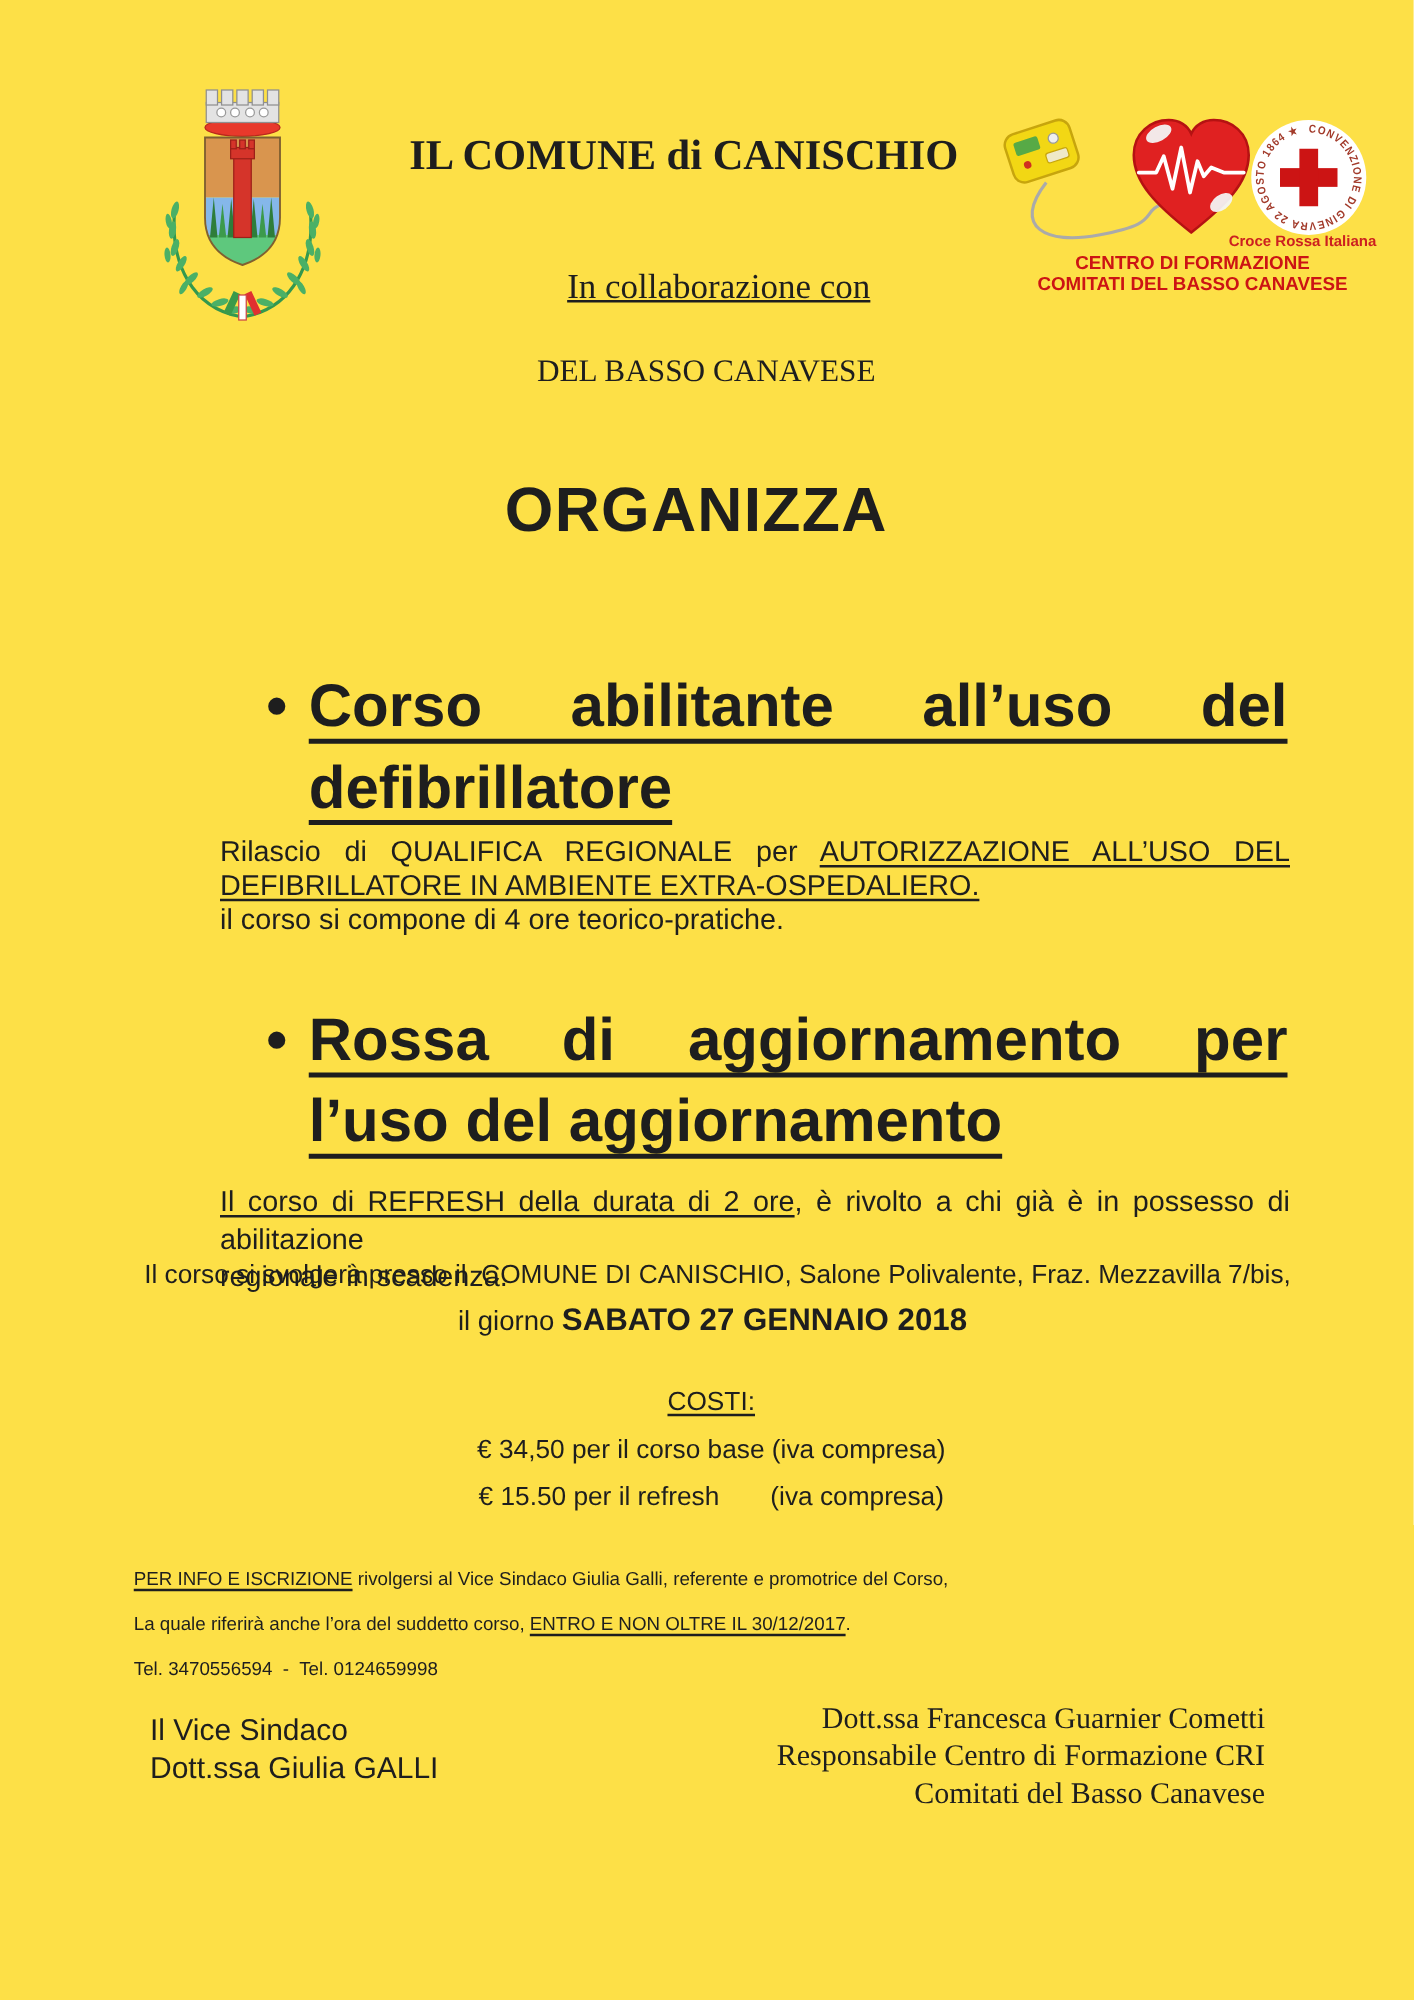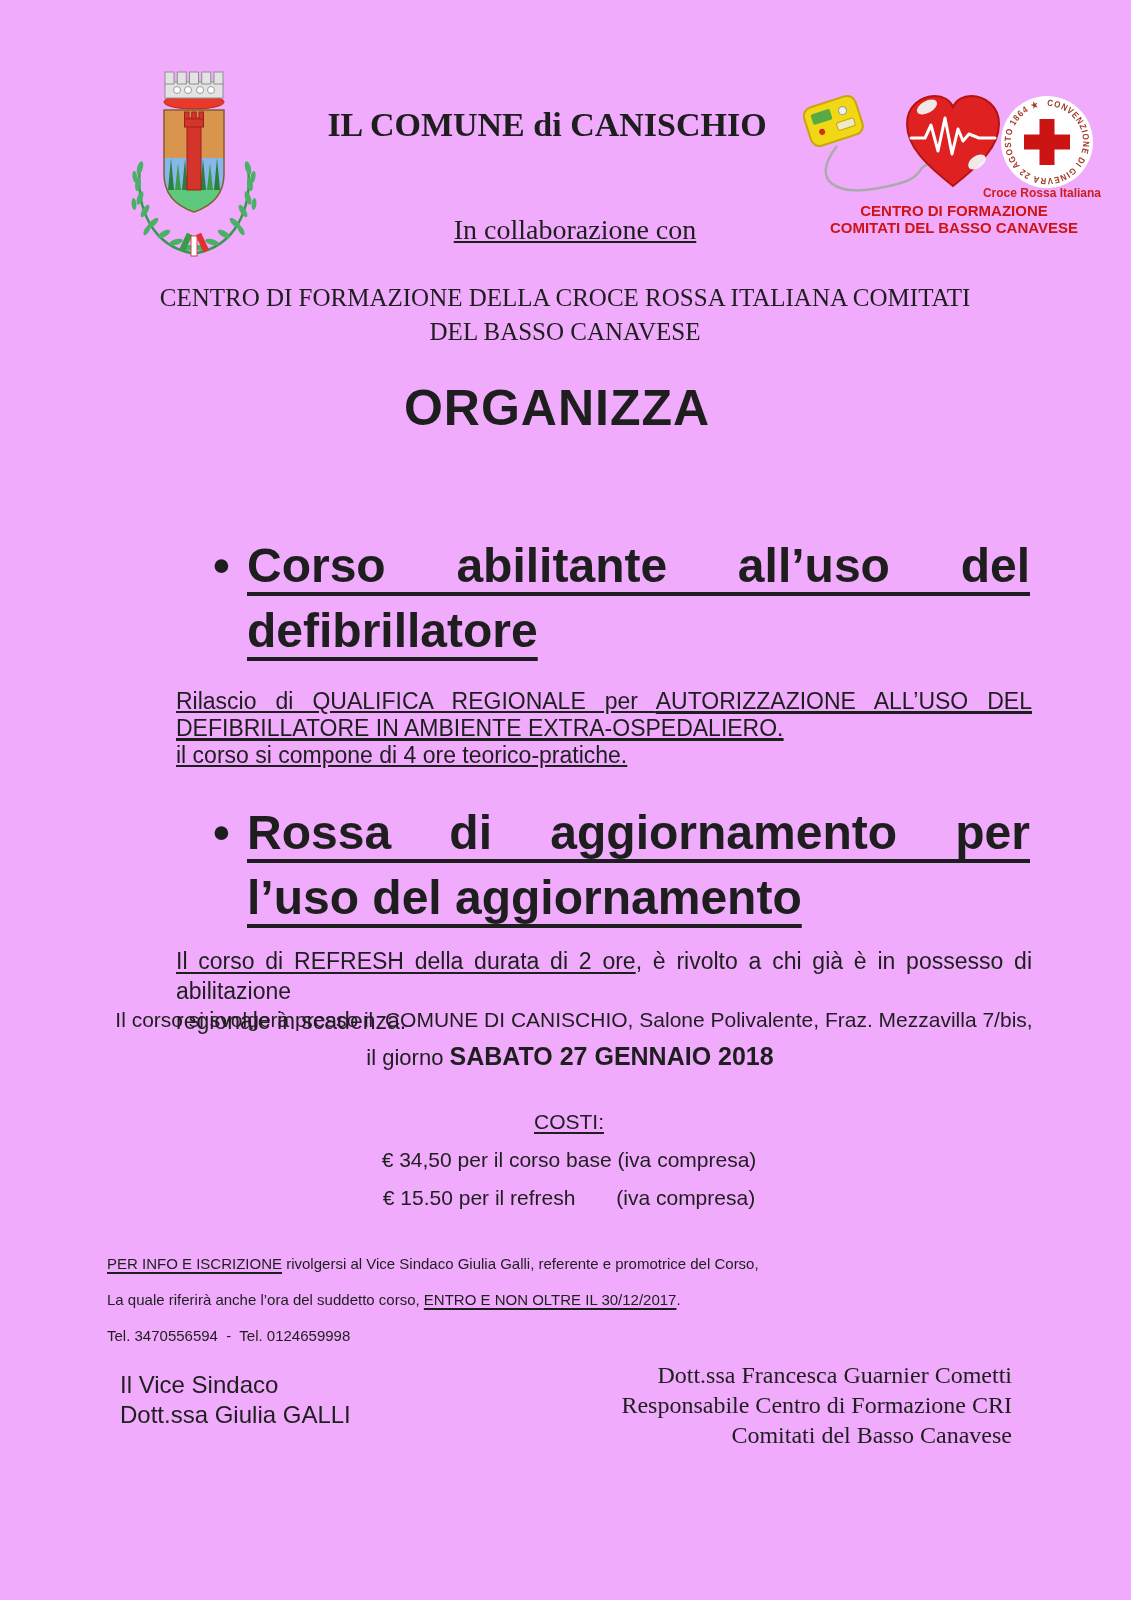--- a/index.html
+++ b/index.html
@@ -1,19 +1,19 @@
 <!DOCTYPE html>
 <html><head>
 <meta charset="utf-8">
 <style>
   html,body{margin:0;padding:0;background:#ffffff;}
   .page{
     position:relative;
     width:1131px;height:1600px;
-    background:#f0abfc;
+    background:#fde047;
     overflow:hidden;
     font-family:"Liberation Sans",sans-serif;
     color:#1e1e1e;
   }
   .abs{position:absolute;}
   .center{text-align:center;}
   u{text-underline-offset:3px;text-decoration-thickness:2px;}
   
   .doc-title{left:0;top:106px;width:1094px;font-family:"Liberation Serif",serif;font-weight:bold;font-size:34px;}
   .collab{left:20px;top:214px;width:1110px;font-family:"Liberation Serif",serif;font-size:28px;text-decoration:underline;}
@@ -147,32 +147,31 @@
           <rect x="246.5" y="33" width="15" height="46"></rect>
         </g>
       </g>
     </svg>
     <div class="caption">Croce Rossa Italiana</div>
     <div class="redline1">CENTRO DI FORMAZIONE</div>
     <div class="redline2">COMITATI DEL BASSO CANAVESE</div>
   </div>
 
   <div class="abs org-name center">
-    <div>CENTRO DI FORMAZIONE DELLA CROCE ROSSA ITALIANA COMITATI</div>
     <div>DEL BASSO CANAVESE</div>
   </div>
 
   <div class="abs organizza center">ORGANIZZA</div>
 
   <div class="abs course-title" style="top:533px;">
     <span class="bullet">•</span>
     <div class="jline"><u>Corso abilitante all’uso del</u></div>
     <div><u>defibrillatore</u></div>
   </div>
-  <div class="abs course-desc" style="top:688px;text-decoration:underline;">
+  <div class="abs course-desc" style="top:668px;">
     <div class="jline"><span>Rilascio di QUALIFICA REGIONALE per</span> <u>AUTORIZZAZIONE ALL’USO DEL</u></div>
     <div><u>DEFIBRILLATORE IN AMBIENTE EXTRA-OSPEDALIERO.</u></div>
     <div>il corso si compone di 4 ore teorico-pratiche.</div>
   </div>
 
   <div class="abs course-title" style="top:800px;">
     <span class="bullet">•</span>
     <div class="jline"><u>Rossa di aggiornamento per</u></div>
     <div><u>l’uso del aggiornamento</u></div>
   </div>

